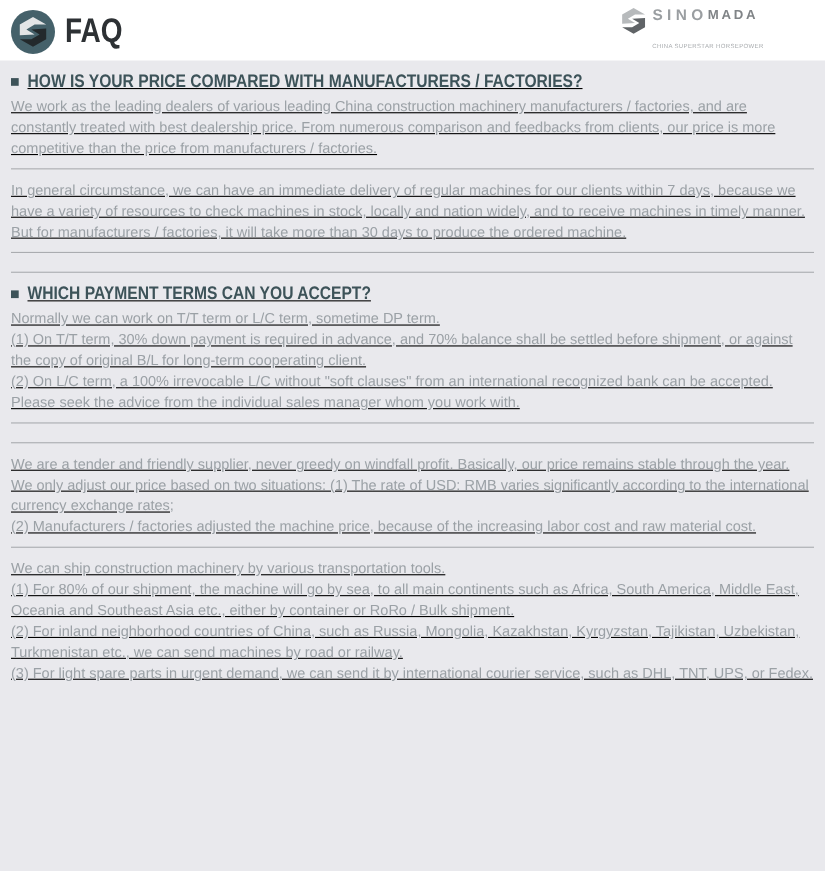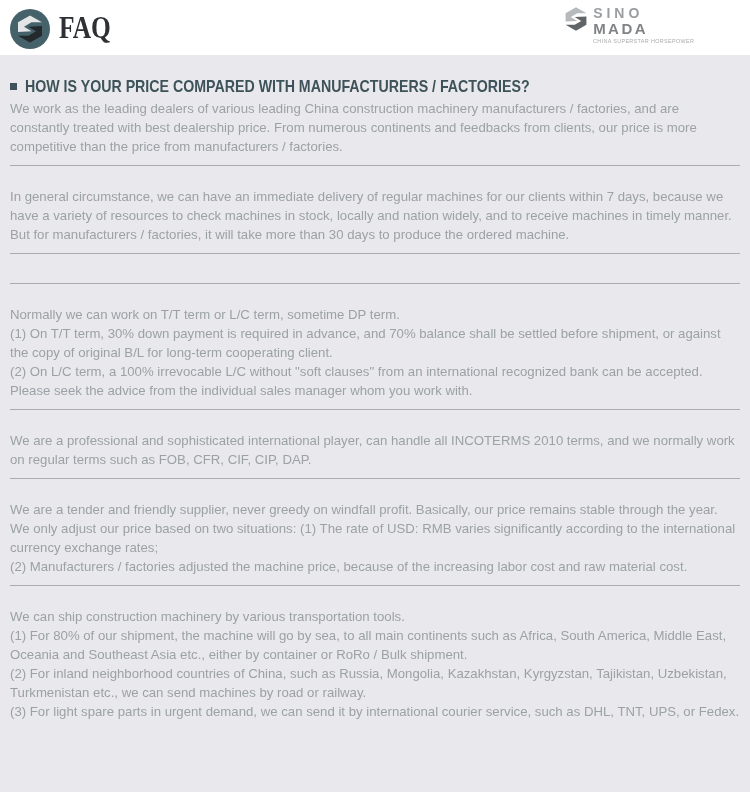--- a/index.html
+++ b/index.html
@@ -10,57 +10,57 @@
   }
 
   
   .header {
     width: 750px; height: 55px;
     background: #ffffff;
     display: flex; align-items: center;
     padding: 0 8px 0 10px;
     position: relative;
   }
-  .logo-left { display: flex; align-items: center; gap: 7px; font-family: Liberation Serif, serif; }
+  .logo-left { display: flex; align-items: center; gap: 7px; }
   .logo-circle {
     width: 40px; height: 40px; border-radius: 50%;
     background: #45616a;
     display: flex; align-items: center; justify-content: center;
     margin-top: 2px;
   }
   .faq-title {
     font-size: 31px; font-weight: 800; color: #2d3134;
     letter-spacing: 0px;
     display: inline-block;
     transform: scaleX(0.82); transform-origin: left center;
     margin-left: 2px;
   }
   .brand-right {
     position: absolute; right: 8px; top: 6px;
     display: flex; flex-direction: column; align-items: flex-start;
   }
   .brand-row { display: flex; align-items: flex-start; gap: 4px; }
-  .brand-text { display: flex; flex-direction: column; line-height: 1; }
+  .brand-text { display: flex; flex-direction: row; line-height: 1; }
   .brand-line1 {
     font-size: 14px; font-weight: 700; color: #9a9ea1;
     letter-spacing: 4px;
   }
   .brand-line2 {
-    font-size: 15px; font-weight: 800; color: #808487;
+    font-size: 12px; font-weight: 800; color: #808487;
     letter-spacing: 2.5px; margin-top: 1px;
   }
   .brand-tagline {
     font-size: 8px; color: #a8abae; letter-spacing: 0.5px;
     transform: scale(0.68); transform-origin: left top;
     margin-top: 2px; margin-left: 30px; white-space: nowrap;
   }
 
   
   .content { padding: 0 10px; background: #e9e9ed; }
-  .faq-section { padding: 20px 0 9px 0; border-bottom: 1px solid #aaacb0; }
+  .faq-section { padding: 8px 0 9px 0; border-bottom: 1px solid #aaacb0; text-decoration: underline; }
   .faq-section:last-child { border-bottom: none; }
   .faq-question {
     display: flex; align-items: center; gap: 8px;
     height: 23px;
   }
   .bullet {
     width: 7px; height: 7px; background: #3d5359; flex: 0 0 7px;
   }
   .question-text {
     font-size: 16.5px; font-weight: 700; color: #3d5359;
@@ -103,38 +103,41 @@
   </div>
 </div>
 
 <div class="content">
 
   <section class="faq-section">
     <div class="faq-question">
       <span class="bullet"></span>
       <span class="question-text">HOW IS YOUR PRICE COMPARED WITH MANUFACTURERS / FACTORIES?</span>
     </div>
-    <div class="faq-answer">We work as the leading dealers of various leading China construction machinery manufacturers / factories, and are constantly treated with best dealership price. From numerous continents and feedbacks from clients, our price is more competitive than the price from manufacturers / factories.</div>
+    <div class="faq-answer">We work as the leading dealers of various leading China construction machinery manufacturers / factories, and are constantly treated with best dealership price. From numerous comparison and feedbacks from clients, our price is more competitive than the price from manufacturers / factories.</div>
   </section>
 
   <section class="faq-section">
     <div class="faq-answer">In general circumstance, we can have an immediate delivery of regular machines for our clients within 7 days, because we have a variety of resources to check machines in stock, locally and nation widely, and to receive machines in timely manner. But for manufacturers / factories, it will take more than 30 days to produce the ordered machine.</div>
   </section>
 
   <section class="faq-section">
   </section>
 
   <section class="faq-section">
+    <div class="faq-question">
+      <span class="bullet"></span>
+      <span class="question-text">WHICH PAYMENT TERMS CAN YOU ACCEPT?</span>
+    </div>
     <div class="faq-answer">Normally we can work on T/T term or L/C term, sometime DP term.
 (1) On T/T term, 30% down payment is required in advance, and 70% balance shall be settled before shipment, or against the copy of original B/L for long-term cooperating client.
 (2) On L/C term, a 100% irrevocable L/C without "soft clauses" from an international recognized bank can be accepted. Please seek the advice from the individual sales manager whom you work with.</div>
   </section>
 
   <section class="faq-section">
-    <div class="faq-answer">We are a professional and sophisticated international player, can handle all INCOTERMS 2010 terms, and we normally work on regular terms such as FOB, CFR, CIF, CIP, DAP.</div>
   </section>
 
   <section class="faq-section">
     <div class="faq-answer">We are a tender and friendly supplier, never greedy on windfall profit. Basically, our price remains stable through the year. We only adjust our price based on two situations: (1) The rate of USD: RMB varies significantly according to the international currency exchange rates;
 (2) Manufacturers / factories adjusted the machine price, because of the increasing labor cost and raw material cost.</div>
   </section>
 
   <section class="faq-section">
     <div class="faq-answer">We can ship construction machinery by various transportation tools.
 (1) For 80% of our shipment, the machine will go by sea, to all main continents such as Africa, South America, Middle East, Oceania and Southeast Asia etc., either by container or RoRo / Bulk shipment.

